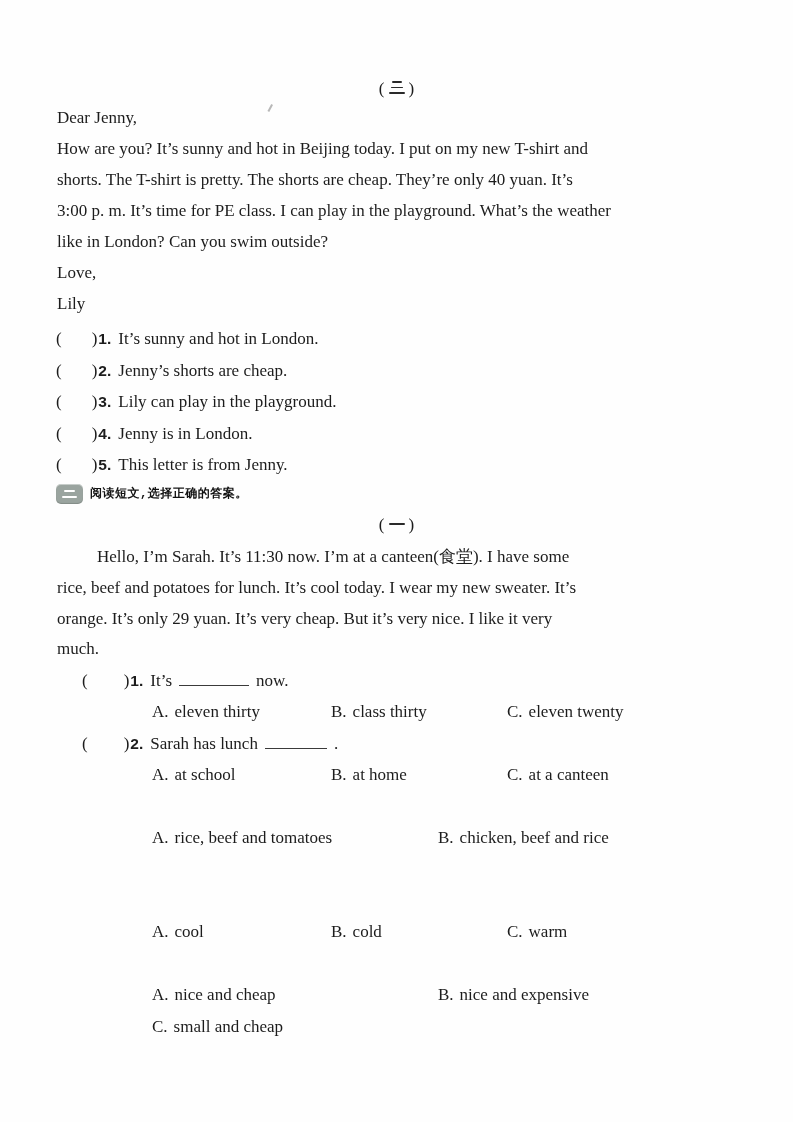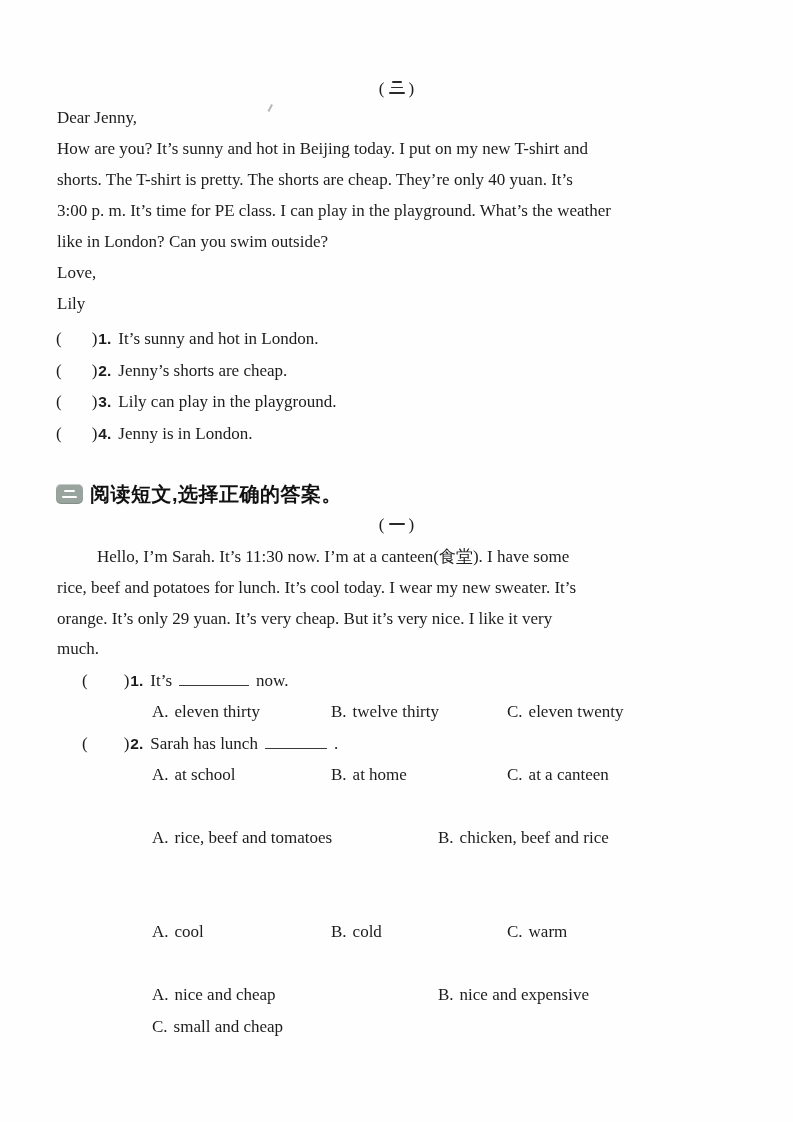--- a/index.html
+++ b/index.html
@@ -42,22 +42,22 @@
   .badge{
     position:absolute;left:0;top:2px;width:27px;height:20px;
     background:#9aa49f;border-radius:5px;
     box-shadow:inset 0 1px 0 rgba(255,255,255,.45), inset 0 -1px 1px rgba(0,0,0,.15);
   }
   .badge i{position:absolute;background:#fff;height:2px;border-radius:1px;}
   .badge i:nth-child(1){top:6px;left:8px;right:8px;}
   .badge i:nth-child(2){top:11.5px;left:6px;right:6px;}
   .sec-title{
     position:absolute;left:34px;top:0;
-    font-family:Liberation Sans, sans-serif;
-    font-weight:700;font-size:20px;line-height:24px;
+    font-family:Liberation Mono, monospace;
+    font-weight:700;font-size:12px;line-height:24px;
     letter-spacing:.5px;white-space:nowrap;color:#111;
   }
   .tick{
     position:absolute;left:269px;top:105px;width:4px;height:8px;
     border-left:2px solid #9a9a9a;transform:rotate(28deg);opacity:.7;
   }
 </style>
 </head>
 <body>
 
@@ -82,20 +82,23 @@
   </div>
   <div class="line" style="left:56px;top:360px">
     <span>(</span><span class="sp sp30"></span><span>)</span><span class="num">2.</span><span>Jenny’s shorts are cheap.</span>
   </div>
   <div class="line" style="left:56px;top:391px">
     <span>(</span><span class="sp sp30"></span><span>)</span><span class="num">3.</span><span>Lily can play in the playground.</span>
   </div>
   <div class="line" style="left:56px;top:423px">
     <span>(</span><span class="sp sp30"></span><span>)</span><span class="num">4.</span><span>Jenny is in London.</span>
   </div>
+  <div class="line" style="left:56px;top:454px">
+    <span>(</span><span class="sp sp30"></span><span>)</span><span class="num">5.</span><span>This letter is from Jenny.</span>
+  </div>
 
   <div class="sec-header">
     <span class="badge">
         <i></i>
         <i></i>
       </span>
     <span class="sec-title">阅读短文,选择正确的答案。</span>
   </div>
 
   <div class="line center" style="top:514px">
@@ -105,21 +108,21 @@
   <div class="line" style="left:97px;top:546px">Hello, I’m Sarah. It’s 11:30 now. I’m at a canteen(食堂). I have some</div>
   <div class="line" style="left:57px;top:577px">rice, beef and potatoes for lunch. It’s cool today. I wear my new sweater. It’s</div>
   <div class="line" style="left:57px;top:608px">orange. It’s only 29 yuan. It’s very cheap. But it’s very nice. I like it very</div>
   <div class="line" style="left:57px;top:638px">much.</div>
 
   <div class="line" style="left:82px;top:670px">
     <span>(</span><span class="sp sp36"></span><span>)</span><span class="num">1.</span><span>It’s</span><span class="blank"></span><span>now.</span>
   </div>
   <div class="opts" style="top:701px">
     <span class="opt" style="left:152px"><span class="olbl">A.</span><span>eleven thirty</span></span>
-    <span class="opt" style="left:331px"><span class="olbl">B.</span><span>twelve thirty</span></span>
+    <span class="opt" style="left:331px"><span class="olbl">B.</span><span>class thirty</span></span>
     <span class="opt" style="left:507px"><span class="olbl">C.</span><span>eleven twenty</span></span>
   </div>
 
   <div class="line" style="left:82px;top:733px">
     <span>(</span><span class="sp sp36"></span><span>)</span><span class="num">2.</span><span>Sarah has lunch</span><span class="blank" style="width:62px"></span><span>.</span>
   </div>
   <div class="opts" style="top:764px">
     <span class="opt" style="left:152px"><span class="olbl">A.</span><span>at school</span></span>
     <span class="opt" style="left:331px"><span class="olbl">B.</span><span>at home</span></span>
     <span class="opt" style="left:507px"><span class="olbl">C.</span><span>at a canteen</span></span>

